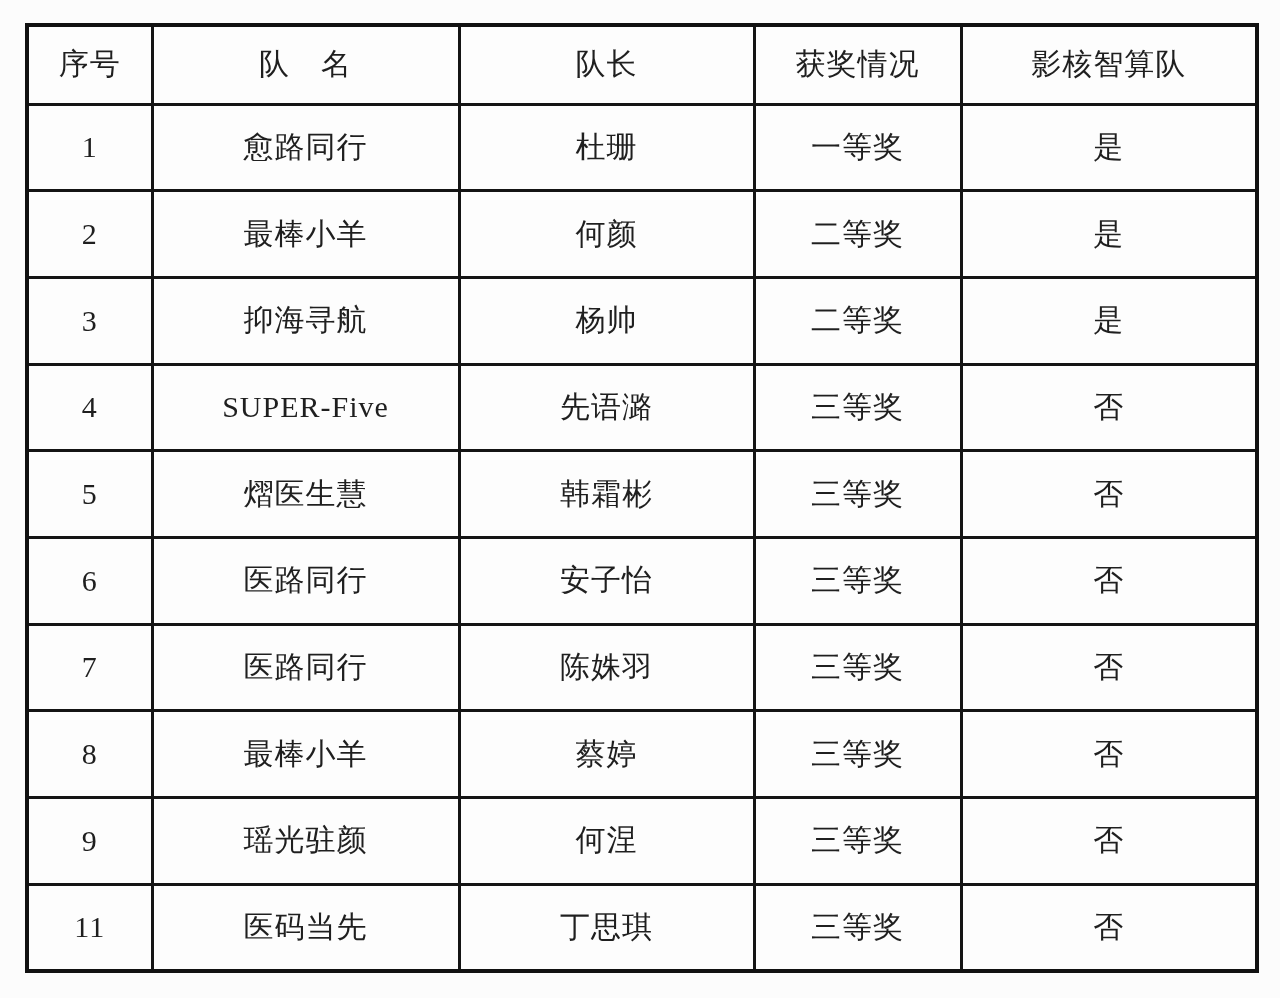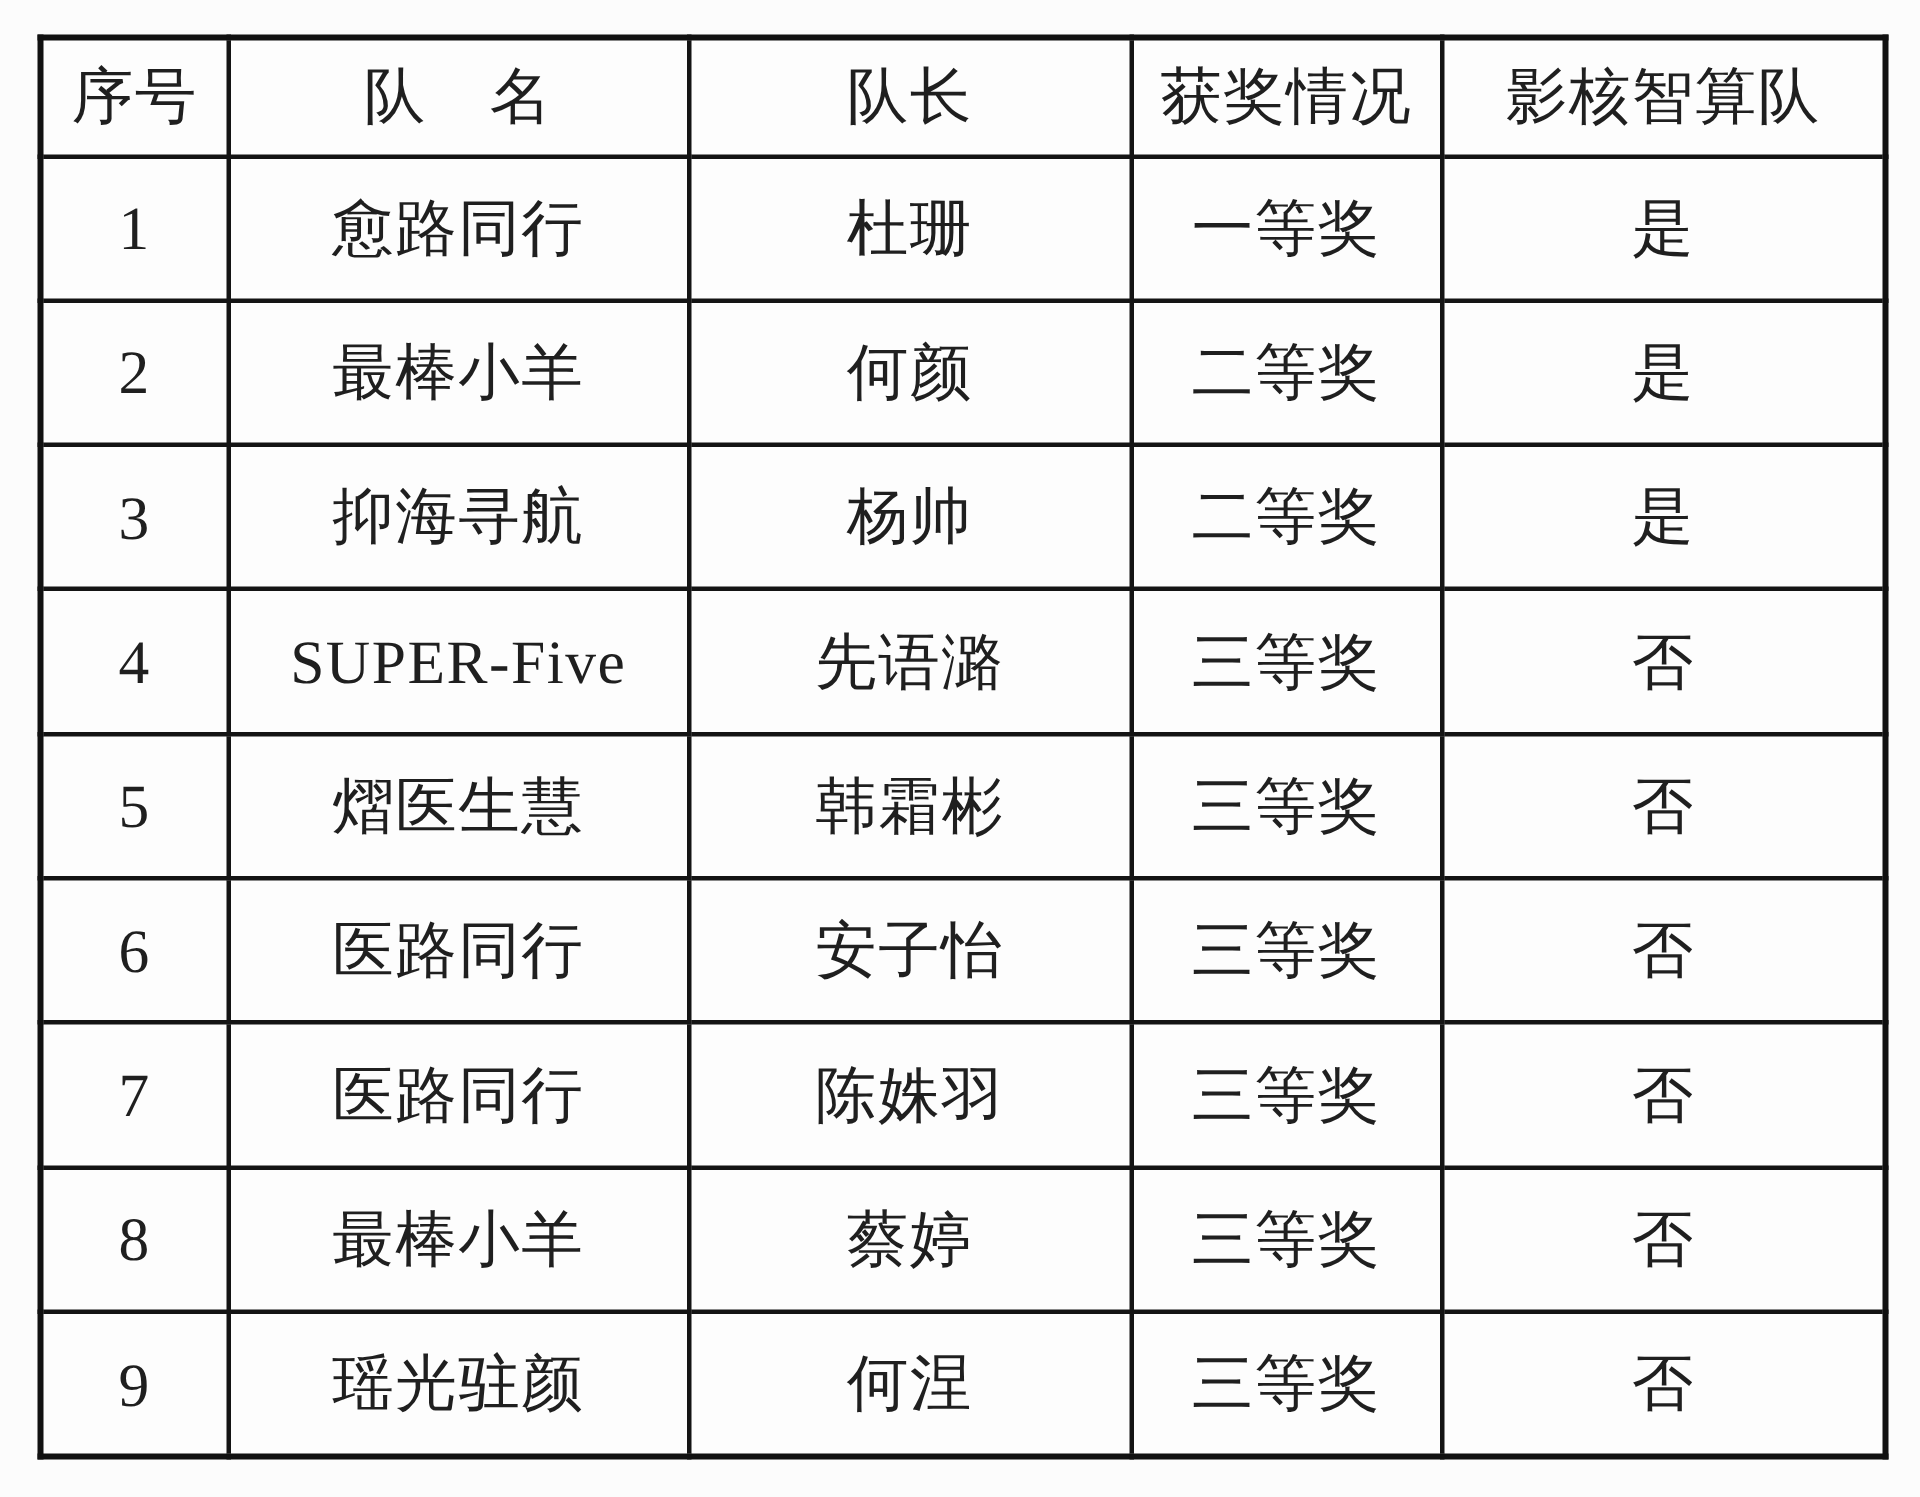--- a/index.html
+++ b/index.html
@@ -25,21 +25,21 @@
     border-collapse: collapse;
     table-layout: fixed;
     background: #fdfdfd;
   }
   table.results th,
   table.results td {
     border: 3px solid #141414;
     text-align: center;
     vertical-align: middle;
     font-weight: normal;
-    font-size: 41px;
+    font-size: 30px;
     letter-spacing: 1px;
     padding: 0;
     overflow: hidden;
     white-space: nowrap;
   }
   table.results {
     border: 4px solid #111111;
   }
   table.results thead tr { height: 79px; }
   table.results tbody tr { height: 79px; }
@@ -127,15 +127,22 @@
           <td>三等奖</td>
           <td>否</td>
         </tr>
         <tr>
           <td>9</td>
           <td>瑶光驻颜</td>
           <td>何涅</td>
           <td>三等奖</td>
           <td>否</td>
         </tr>
+        <tr>
+          <td>11</td>
+          <td>医码当先</td>
+          <td>丁思琪</td>
+          <td>三等奖</td>
+          <td>否</td>
+        </tr>
       </tbody>
   </table>
 </div>
 
 </body></html>

